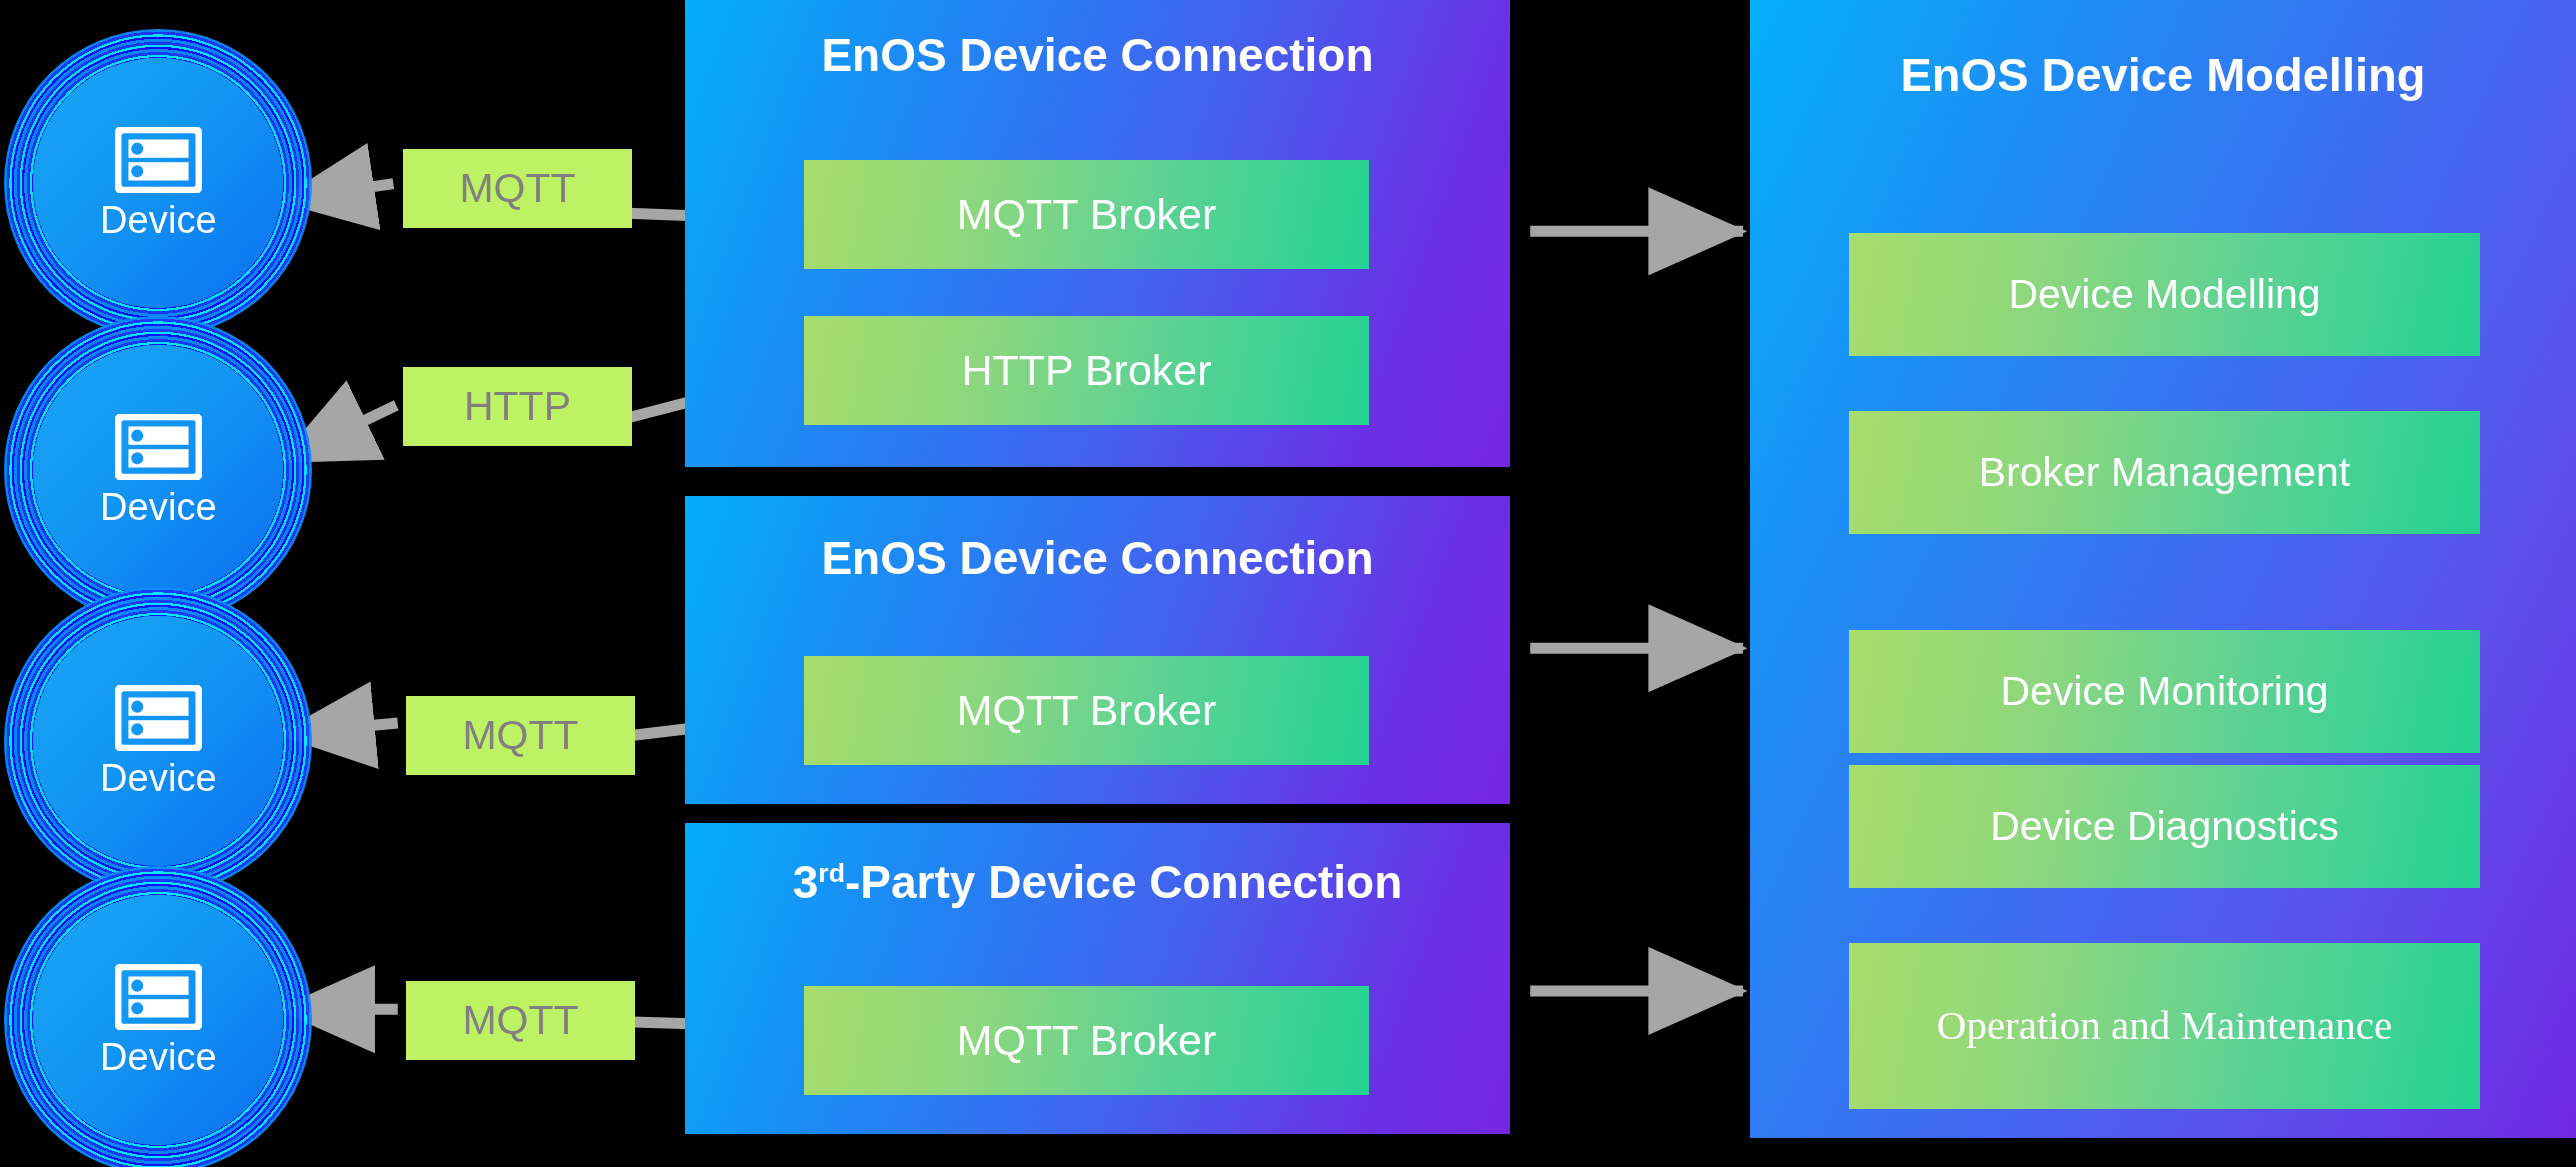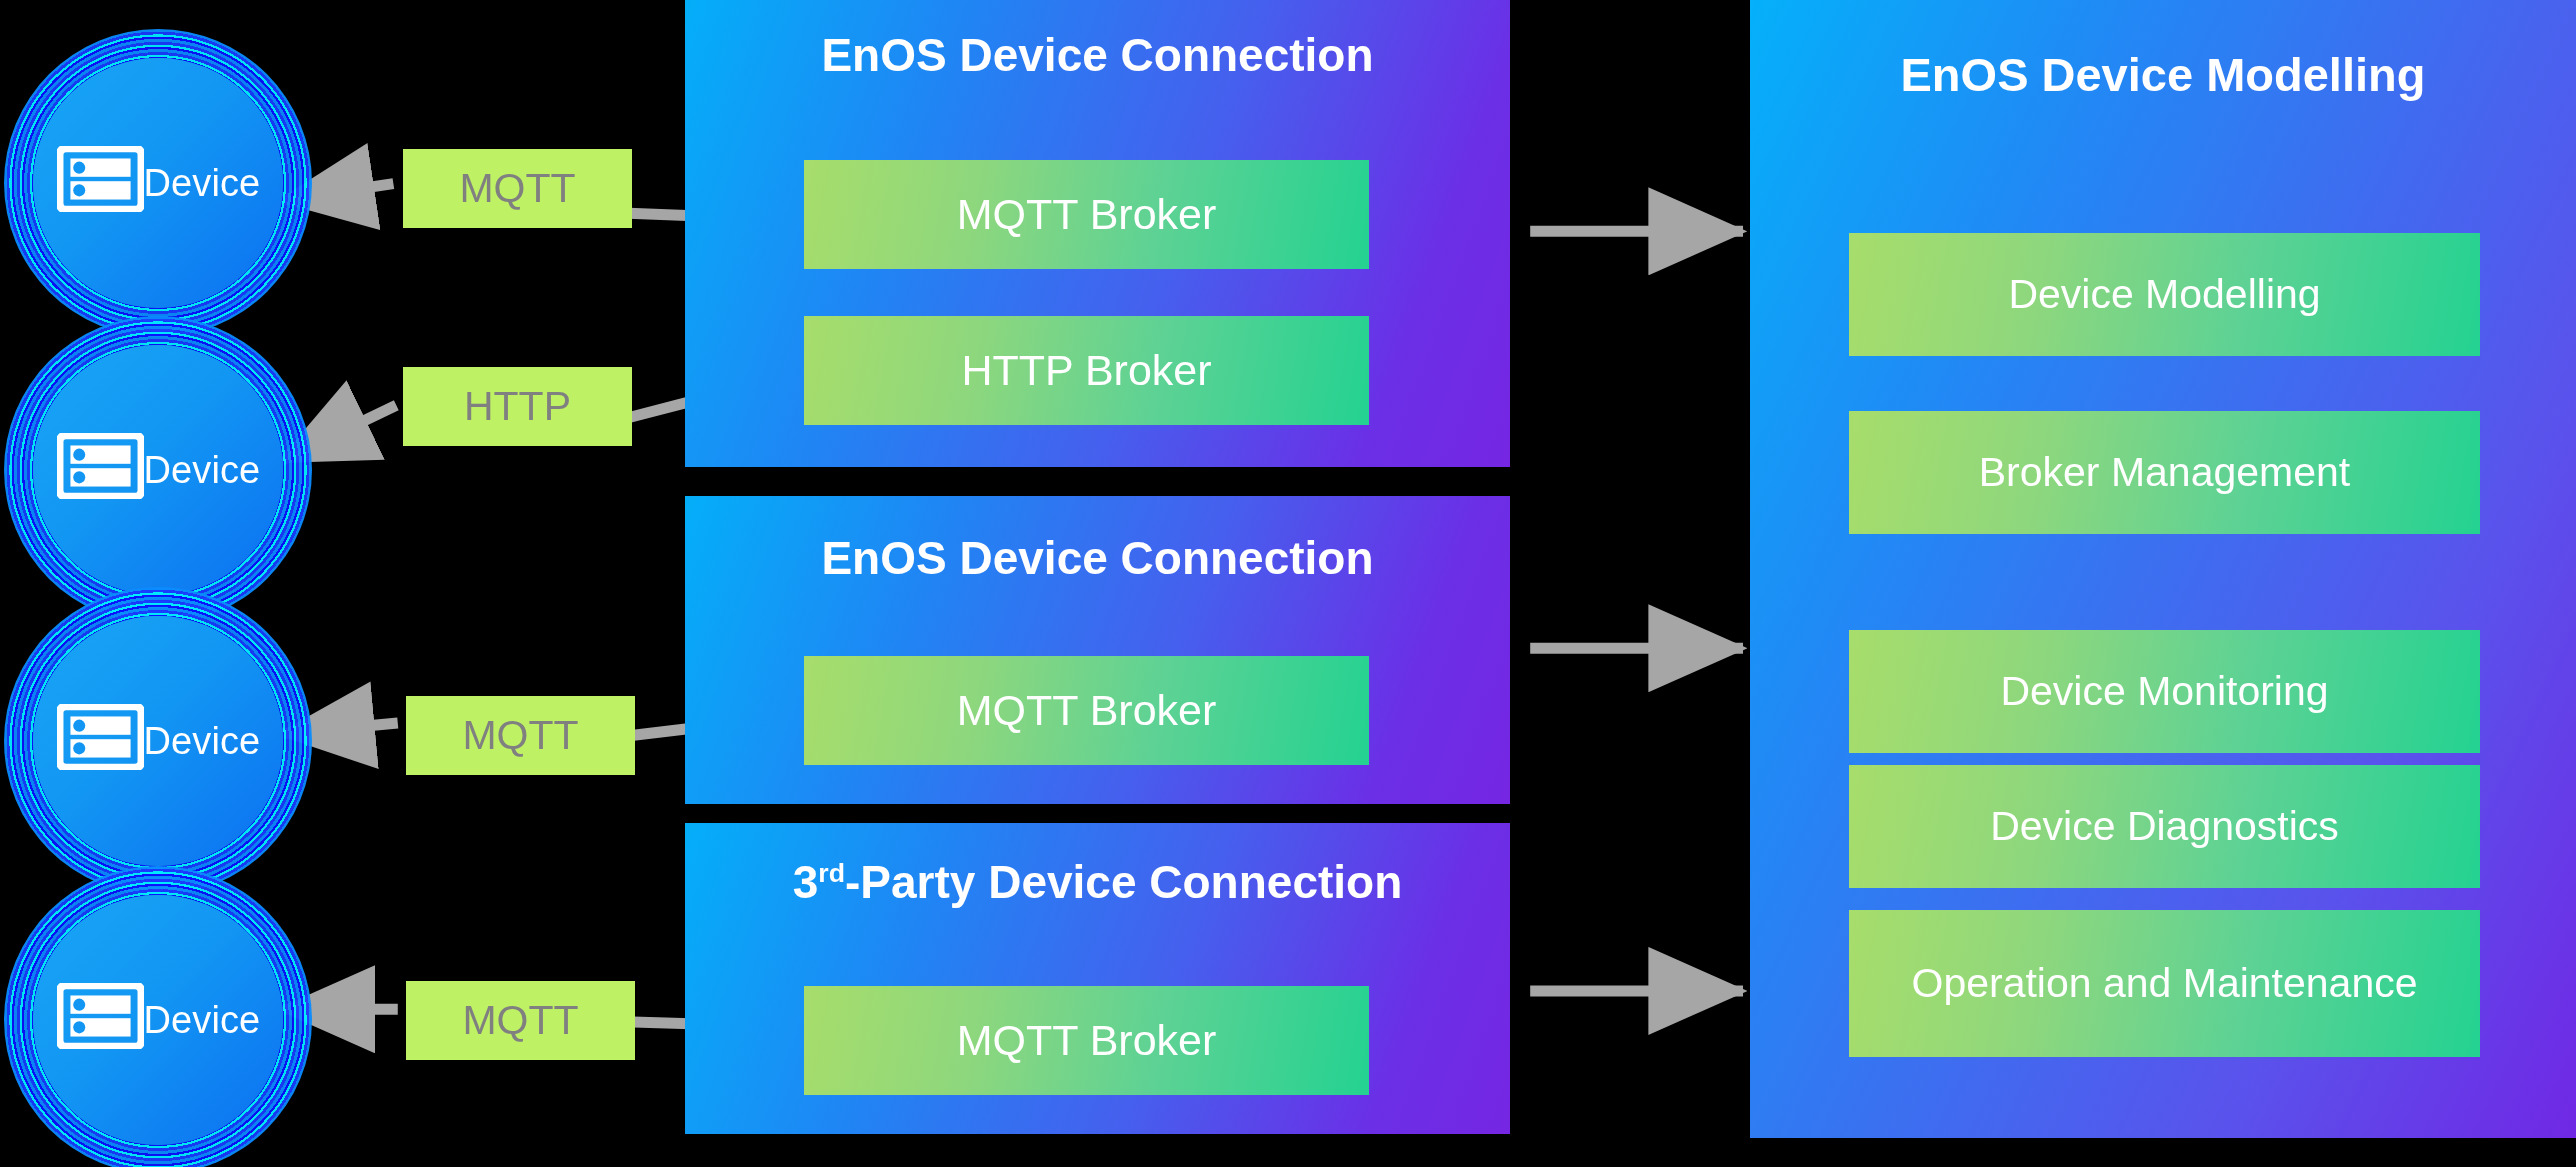--- a/index.html
+++ b/index.html
@@ -57,21 +57,21 @@
   }
   .device-core {
     position: absolute;
     left: 50%; top: 50%;
     transform: translate(-50%, -50%);
     width: 250px;
     height: 250px;
     border-radius: 50%;
     background: linear-gradient(135deg, #19a6f6 0%, #1296f3 45%, #0c6ff1 100%);
     display: flex;
-    flex-direction: row;
+    flex-direction: column;
     align-items: center;
     justify-content: center;
   }
   .server-icon {
     width: 87px;
     height: 66px;
     margin-bottom: 8.8px;
   }
   .device-label {
     color: #ffffff;
@@ -350,19 +350,19 @@
     </div>
 
     <div class="mgmt-box" style="top:587px; height:123px;margin-top:43px;">
       <div class="mgmt-label">Device Monitoring</div>
     </div>
 
     <div class="mgmt-box" style="top:765px; height:123px;">
       <div class="mgmt-label">Device Diagnostics</div>
     </div>
 
-    <div class="mgmt-box" style="top:910px; height:147px;">
+    <div class="mgmt-box" style="top:943px; height:166px;font-family:Liberation Serif, serif;">
       <div class="mgmt-label">Operation and Maintenance</div>
     </div>
   </div>
 
 </div>
 
 
 </body></html>

